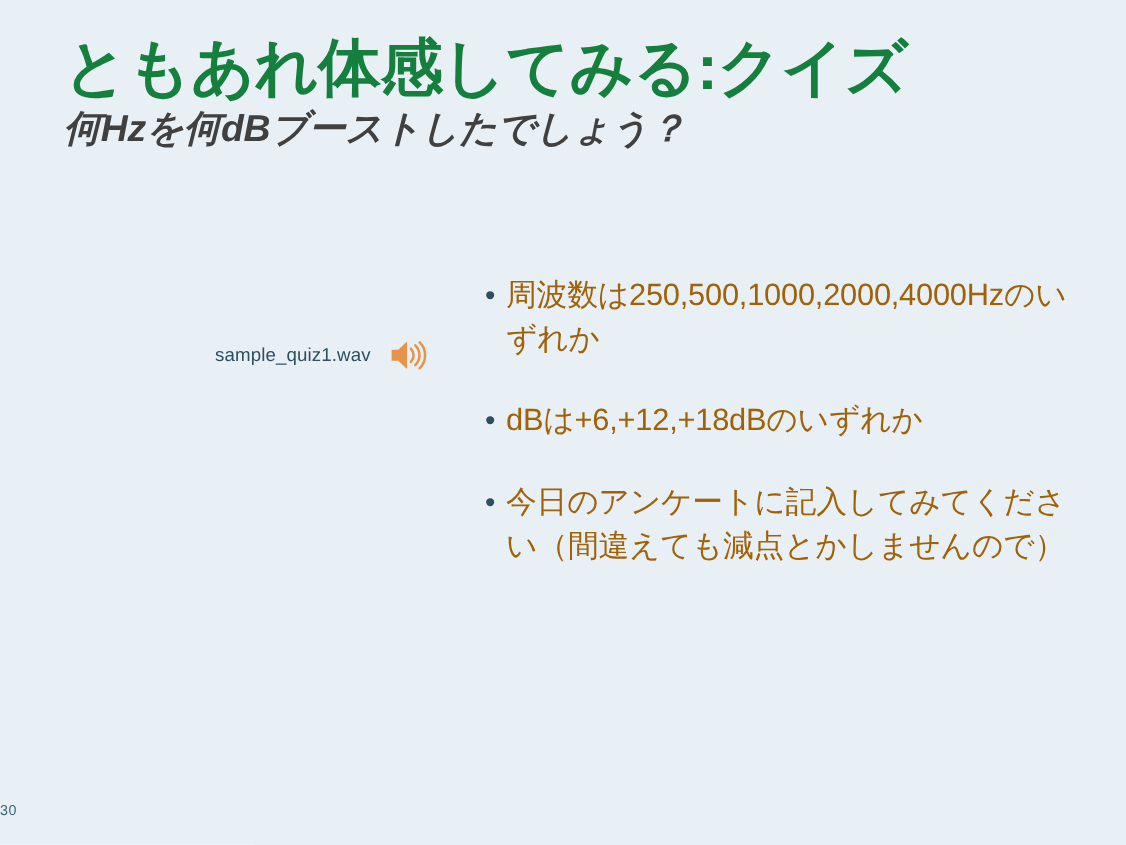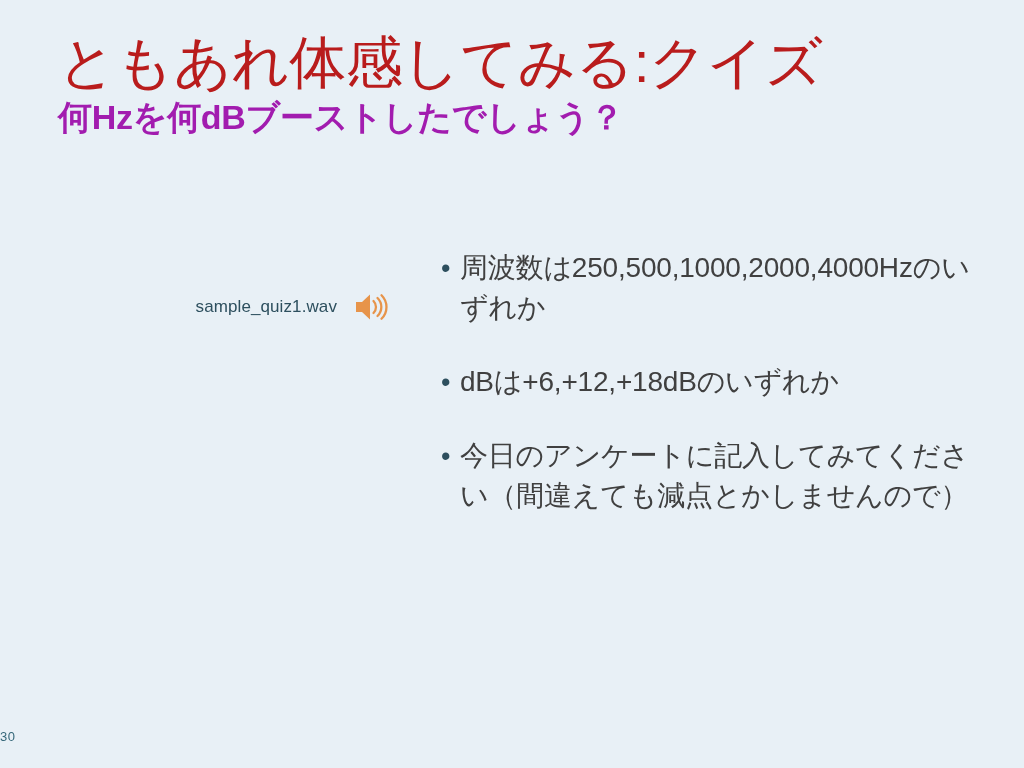--- a/index.html
+++ b/index.html
@@ -22,41 +22,42 @@
 
   
   #header {
     position: absolute;
     left: 58px;
     top: 32px;
     width: 920px;
   }
   #slide-title {
     font-size: 57px;
-    font-weight: 400;
-    color: #b91c1c;
+    font-weight: 700;
+    color: #15803d;
     line-height: 1.08;
     letter-spacing: -0.5px;
     white-space: nowrap;
   }
   #slide-subtitle {
     margin-top: 4px;
     font-size: 34px;
     font-weight: 700;
-    color: #a21caf;
+    color: #404040;
     line-height: 1.15;
     letter-spacing: -0.3px;
     white-space: nowrap;
+    font-style: italic;
   }
 
   
   #audio-column {
     position: absolute;
     left: 100px;
-    top: 284px;
+    top: 300px;
     width: 300px;
   }
   .audio-item {
     display: flex;
     align-items: center;
     justify-content: flex-end;
     height: 46px;
     margin-bottom: 74px;
     padding-right: 12px;
   }
@@ -93,21 +94,21 @@
     line-height: 40px;
     color: #2d4f5e;
     text-align: left;
     padding-left: 9px;
     box-sizing: border-box;
   }
   .bullet-text {
     flex: 1 1 auto;
     font-size: 28px;
     line-height: 1.43;
-    color: #404040;
+    color: #a16207;
     letter-spacing: -0.2px;
   }
 
   
   #page-number {
     position: absolute;
     left: 0;
     right: 0;
     top: 729px;
     text-align: left;

